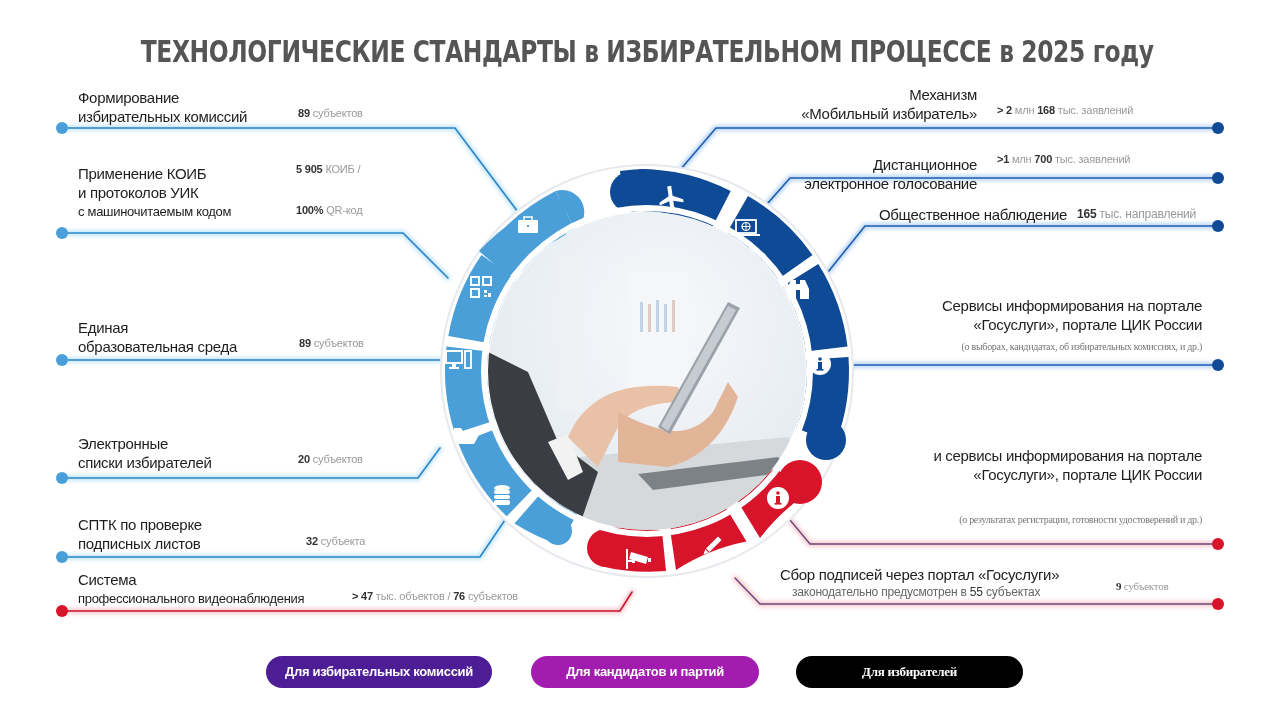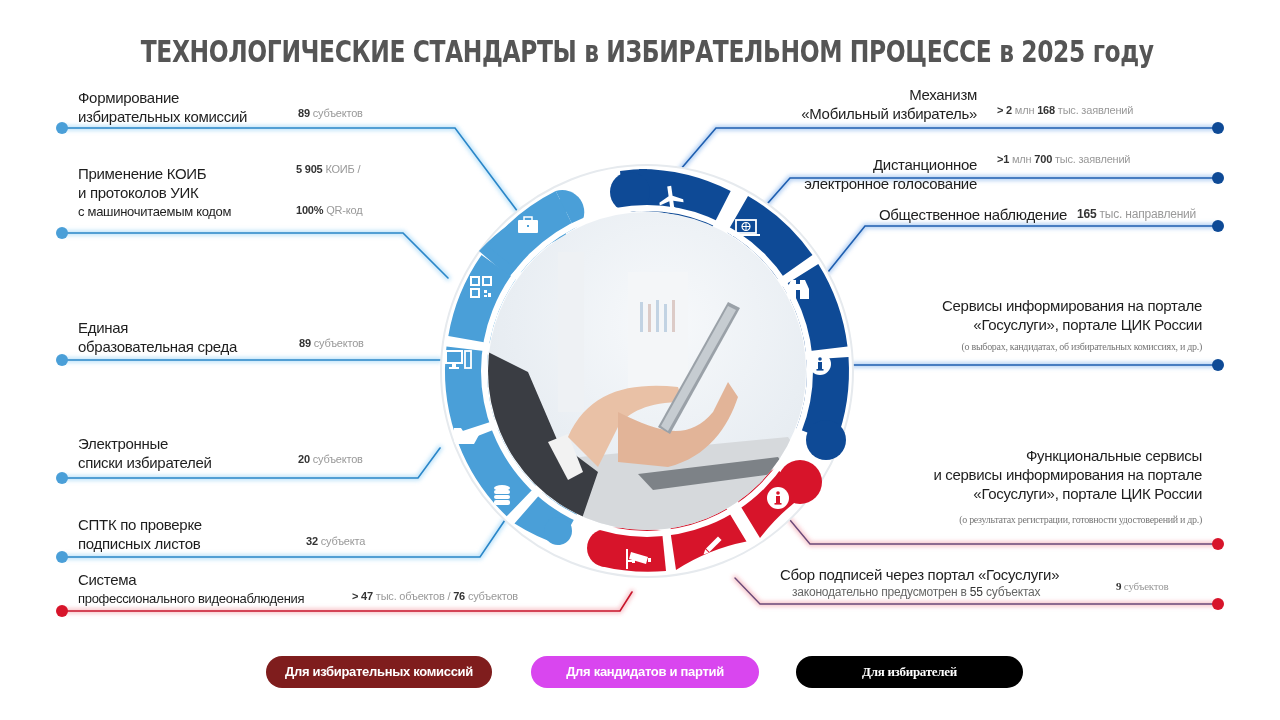--- a/index.html
+++ b/index.html
@@ -313,27 +313,26 @@
 </div>
 <div class="value sm" style="left:1077px; top:207px;"><b>165</b><span> тыс. направлений</span></div>
 
 <div class="label right" style="right:78px; top:296px;">
   <div>Сервисы информирования на портале</div>
   <div>«Госуслуги», портале ЦИК России</div>
 </div>
 <div class="note right" style="right:78px; top:341px;">(о выборах, кандидатах, об избирательных комиссиях,  и др.)</div>
 
 <div class="label right" style="right:78px; top:446px;">
-  <div>Функциональные сервисы</div>
   <div>и сервисы  информирования на портале</div>
   <div>«Госуслуги», портале ЦИК России</div>
 </div>
 <div class="note right" style="right:78px; top:514px;">(о результатах регистрации, готовности удостоверений  и др.)</div>
 
 <div class="label" style="left:780px; top:565px;">
   <div>Сбор подписей через портал «Госуслуги»</div>
 </div>
 <div class="value sm" style="left:792px; top:585px; color:#666;"><span>законодательно предусмотрен  в </span><b style="font-weight:normal;color:#333">55</b><span> субъектах</span></div>
 <div class="value" style="left:1116px; top:580px;font-family:Liberation Serif, serif;"><b>9</b><span> субъектов</span></div>
 
-<div class="legend" style="left:266px; width:226px; background:#7f1d1d;">Для  избирательных комиссий</div>
-<div class="legend" style="left:531px; width:228px; background:#d946ef;">Для кандидатов и партий</div>
+<div class="legend" style="left:266px; width:226px; background:#4c1d95;">Для  избирательных комиссий</div>
+<div class="legend" style="left:531px; width:228px; background:#a21caf;">Для кандидатов и партий</div>
 <div class="legend" style="left:796px; width:227px; background:#000000;font-family:Liberation Serif, serif;">Для избирателей</div>
 
 </body></html>

